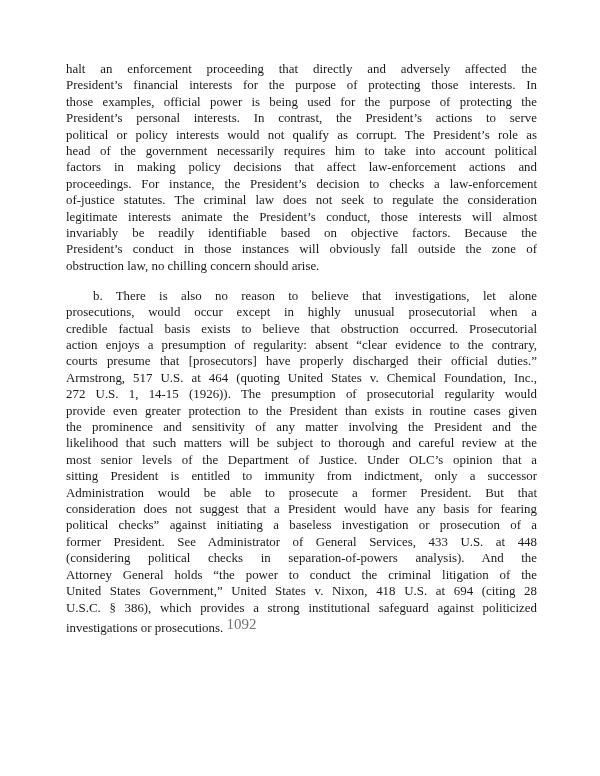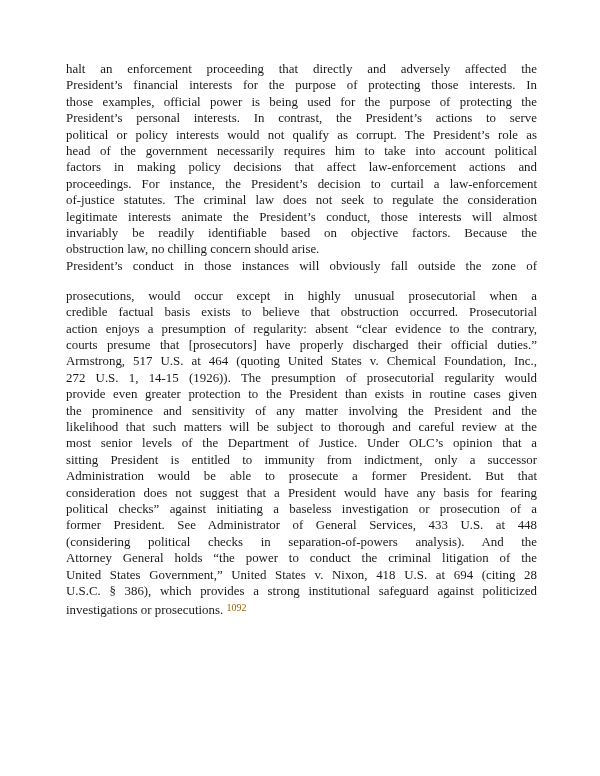--- a/index.html
+++ b/index.html
@@ -32,47 +32,48 @@
     text-align-last: justify;
     white-space: normal;
   }
   .line.last {
     text-align: left;
     text-align-last: auto;
   }
   .line.indent { text-indent: 27px; }
   .it { }
   .pagelink {
-    color: #a16207;
+    color: #737373;
     vertical-align: 3px;
-    font-size: 10px;
+    font-size: 15px;
     font-family: Liberation Serif, serif;
   }
 </style>
 </head>
 <body>
 
 <div class="page">
   <div class="text-block">
       <div class="para">
         <div class="line"><span>halt an enforcement proceeding that directly and adversely affected the</span></div>
         <div class="line"><span>President’s financial interests for the purpose of protecting those interests. In</span></div>
         <div class="line"><span>those examples, official power is being used for the purpose of protecting the</span></div>
         <div class="line"><span>President’s personal interests. In contrast, the President’s actions to serve</span></div>
         <div class="line"><span>political or policy interests would not qualify as corrupt. The President’s role as</span></div>
         <div class="line"><span>head of the government necessarily requires him to take into account political</span></div>
         <div class="line"><span>factors in making policy decisions that affect law-enforcement actions and</span></div>
-        <div class="line"><span>proceedings. For instance, the President’s decision to curtail a law-enforcement</span></div>
+        <div class="line"><span>proceedings. For instance, the President’s decision to checks a law-enforcement</span></div>
         <div class="line"><span>of-justice statutes. The criminal law does not seek to regulate the consideration</span></div>
         <div class="line"><span>legitimate interests animate the President’s conduct, those interests will almost</span></div>
         <div class="line"><span>invariably be readily identifiable based on objective factors. Because the</span></div>
+        <div class="line"><span>President’s conduct in those instances will obviously fall outside the zone of</span></div>
         <div class="line last"><span>obstruction law, no chilling concern should arise.</span></div>
-        <div class="line"><span>President’s conduct in those instances will obviously fall outside the zone of</span></div>
       </div>
       <div class="para">
+        <div class="line indent"><span>b. There is also no reason to believe that investigations, let alone</span></div>
         <div class="line"><span>prosecutions, would occur except in highly unusual prosecutorial when a</span></div>
         <div class="line"><span>credible factual basis exists to believe that obstruction occurred. Prosecutorial</span></div>
         <div class="line"><span>action enjoys a presumption of regularity: absent “clear evidence to the contrary,</span></div>
         <div class="line"><span>courts presume that [prosecutors] have properly discharged their official duties.”</span></div>
         <div class="line"><span class="it">Armstrong</span><span>, 517 U.S. at 464 (</span><span class="it">quoting United States v. Chemical Foundation, Inc.</span><span>,</span></div>
         <div class="line"><span>272 U.S. 1, 14-15 (1926)). The presumption of prosecutorial regularity would</span></div>
         <div class="line"><span>provide even greater protection to the President than exists in routine cases given</span></div>
         <div class="line"><span>the prominence and sensitivity of any matter involving the President and the</span></div>
         <div class="line"><span>likelihood that such matters will be subject to thorough and careful review at the</span></div>
         <div class="line"><span>most senior levels of the Department of Justice. Under OLC’s opinion that a</span></div>

